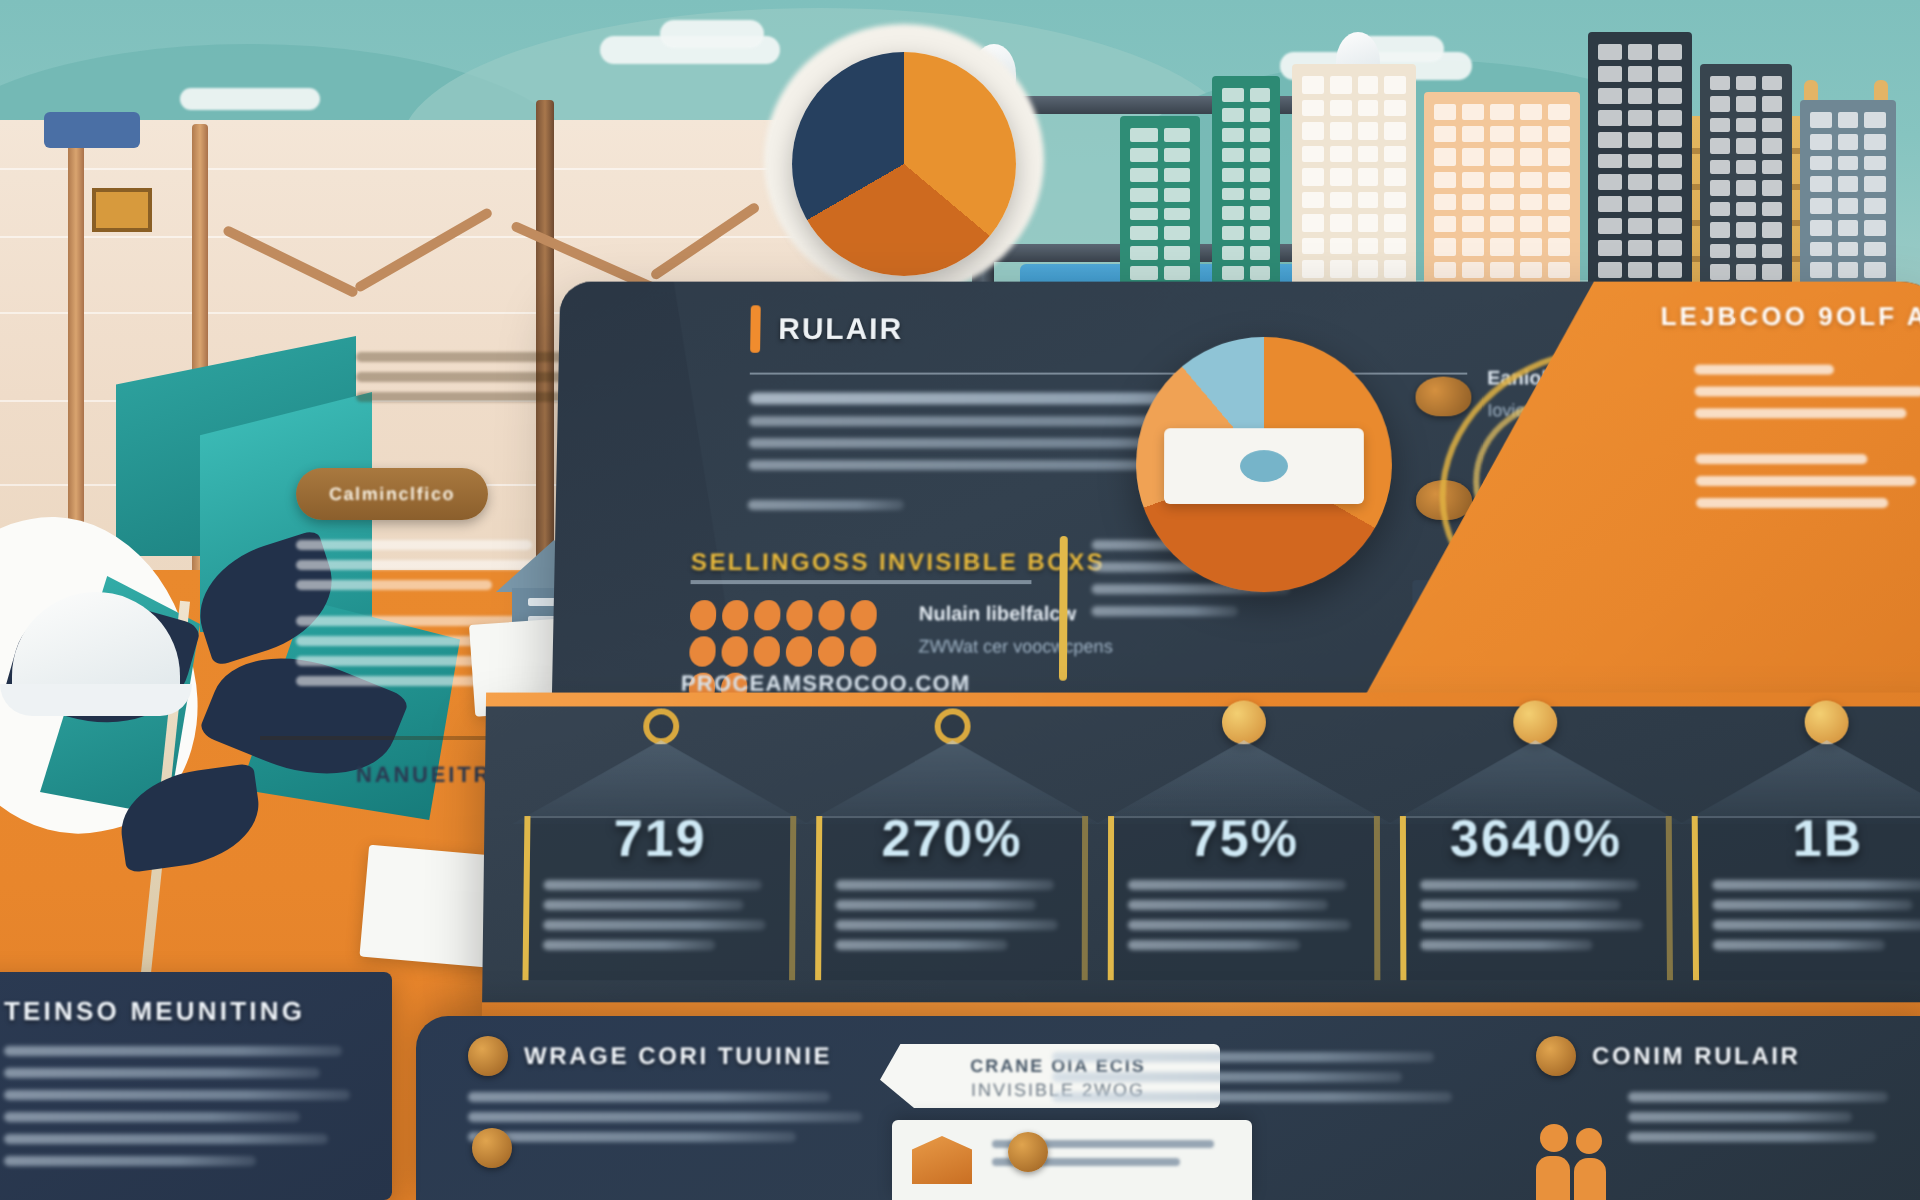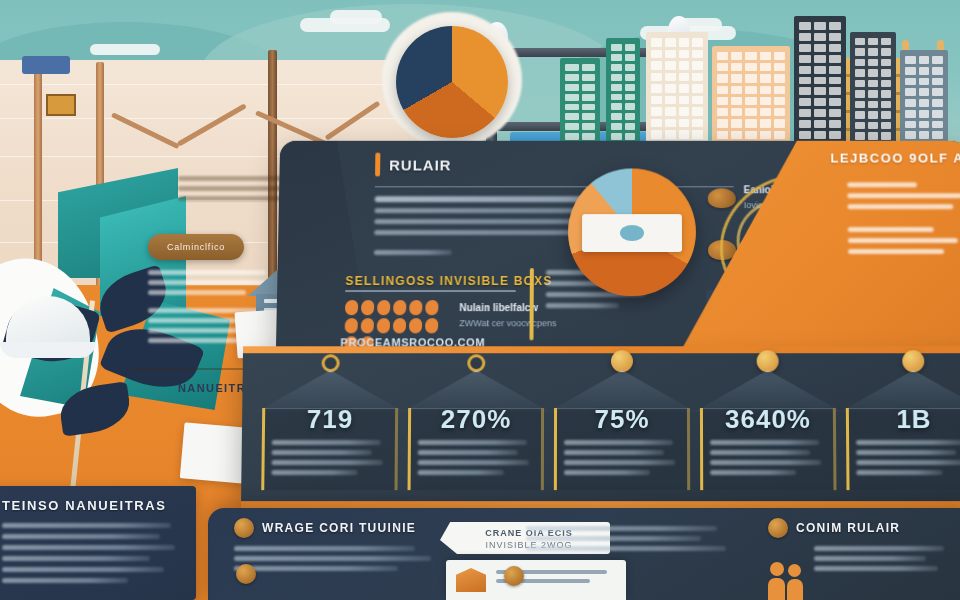--- a/index.html
+++ b/index.html
@@ -322,21 +322,21 @@
   .lp-body { margin-top:10px; display:flex; flex-direction:column; gap:6px; }
 
   
   .pill {
     position:absolute; left: 148px; top: 234px; width: 96px; height: 26px;
     border-radius: 14px;
     background: linear-gradient(180deg,#a9793f,#8b5f2c);
     box-shadow: 0 2px 6px rgba(0,0,0,.3);
     display:flex; align-items:center; justify-content:center;
   }
-  .pill span { color:#f7efe0; font-size:9px; font-weight:400; letter-spacing:.8px; filter: blur(.4px);}
+  .pill span { color:#f7efe0; font-size:9px; font-weight:700; letter-spacing:.8px; filter: blur(.4px);}
   .orange-para { position:absolute; display:flex; flex-direction:column; gap:5px; }
   .op-line { height:5px; border-radius:3px; background: rgba(255,255,255,.55); filter: blur(.9px); }
   .op-line.dark { background: rgba(70,50,20,.35); }
   .subhead {
     position:absolute; color:#2b3a52; font-size:11px; font-weight:800;
     letter-spacing:1.4px; filter: blur(.5px);
   }
   .house-icon-sm {
     position:absolute; left: 248px; top: 270px; width: 58px; height: 58px;
   }
@@ -950,21 +950,21 @@
       <div style="position:absolute;left:0;top:44px;width:40px;height:42px;">
         <div style="position:absolute;left:2px;top:0;width:14px;height:14px;border-radius:50%;background:#e8913c;"></div>
         <div style="position:absolute;left:20px;top:2px;width:13px;height:13px;border-radius:50%;background:#e8913c;"></div>
         <div style="position:absolute;left:0;top:16px;width:17px;height:26px;border-radius:7px 7px 2px 2px;background:#e8913c;"></div>
         <div style="position:absolute;left:19px;top:17px;width:16px;height:25px;border-radius:7px 7px 2px 2px;background:#e8913c;"></div>
       </div>
     </div>
   </div>
 
   <div class="left-panel">
-    <div class="lp-title">TEINSO NANUEITRAS</div>
+    <div class="lp-title">TEINSO MEUNITING</div>
     <div class="lp-body">
       <div class="blur-line sm" style="width:94%"></div>
       <div class="blur-line sm" style="width:88%"></div>
       <div class="blur-line sm" style="width:96%"></div>
       <div class="blur-line sm" style="width:82%"></div>
       <div class="blur-line sm" style="width:90%"></div>
       <div class="blur-line sm" style="width:70%"></div>
     </div>
   </div>
 

